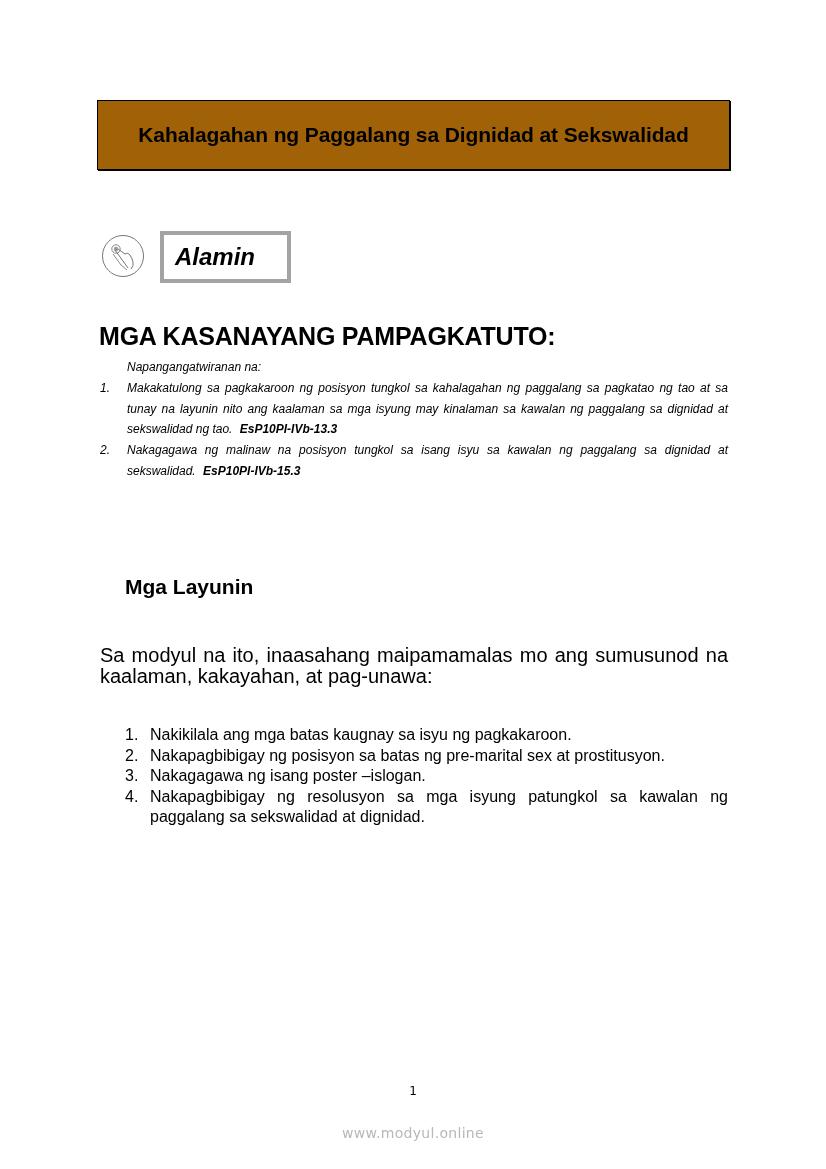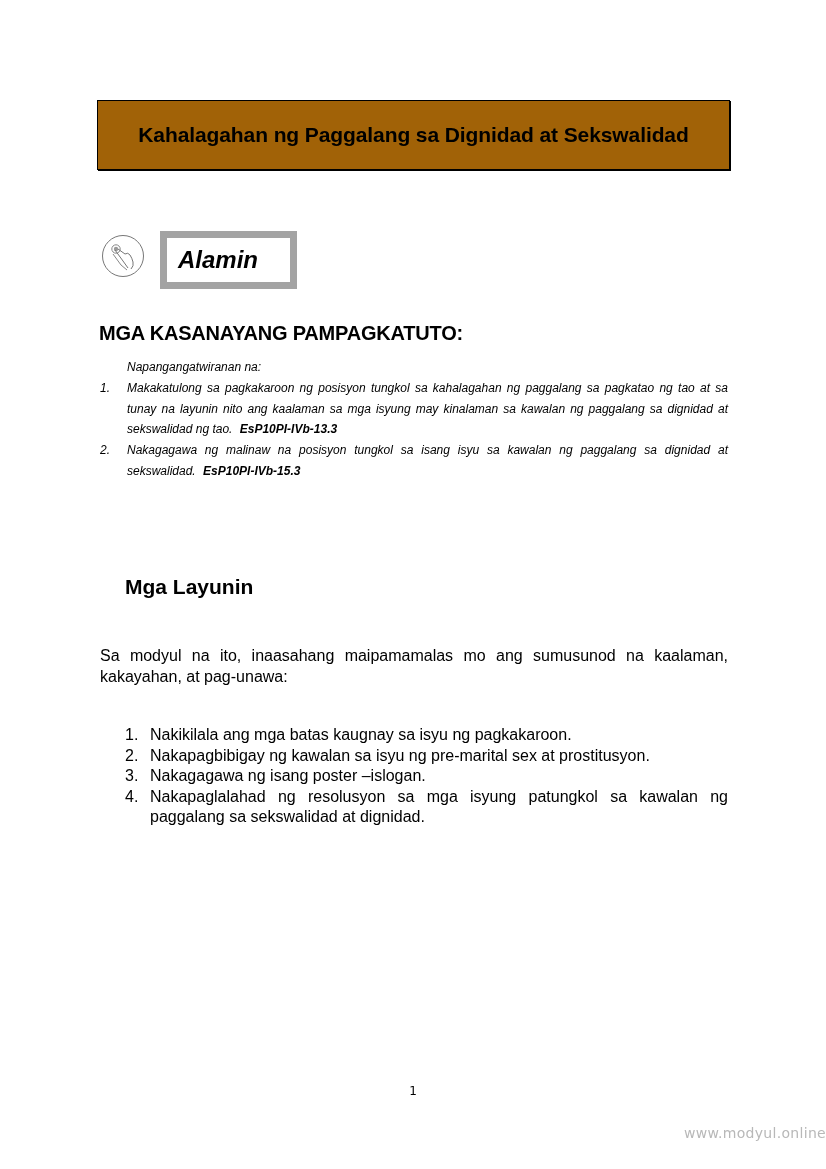--- a/index.html
+++ b/index.html
@@ -40,36 +40,36 @@
       top: 234px;
       width: 44px;
       height: 44px;
     }
     .alamin-box {
       position: absolute;
       left: 160px;
       top: 231px;
       width: 123px;
       height: 44px;
-      border: 7px solid #a3a3a3;
+      border: 4px solid #a3a3a3;
       display: flex;
       align-items: center;
     }
     .alamin-box span {
       margin-left: 11px;
       font-size: 24px;
       font-weight: bold;
       font-style: italic;
     }
     .section-heading {
       position: absolute;
       left: 99px;
       top: 322px;
       margin: 0;
-      font-size: 20px;
+      font-size: 25px;
       font-weight: bold;
       letter-spacing: -0.2px;
     }
     .competencies {
       position: absolute;
       left: 100px;
       top: 357px;
       width: 628px;
       font-size: 12px;
       font-style: italic;
@@ -99,21 +99,21 @@
       top: 571px;
       margin: 4px;
       font-size: 21px;
       font-weight: bold;
     }
     .layunin-intro {
       position: absolute;
       left: 100px;
       top: 645px;
       width: 628px;
-      font-size: 16px;
+      font-size: 20px;
       line-height: 21px;
       text-align: justify;
       margin: 0;
     }
     .objectives {
       position: absolute;
       left: 125px;
       top: 725px;
       width: 603px;
       font-size: 16px;
@@ -140,21 +140,21 @@
       top: 1084px;
       text-align: center;
       font-family: "DejaVu Sans", sans-serif;
       font-size: 12px;
     }
     .watermark {
       position: absolute;
       left: 0;
       width: 826px;
       top: 1125px;
-      text-align: right;
+      text-align: center;
       font-family: "DejaVu Sans", sans-serif;
       font-size: 14px;
       color: #b8b8b8;
       letter-spacing: 0.3px;
     }
   </style>
 </head>
 <body>
 
 <div class="title-box">
@@ -193,26 +193,26 @@
 
 <p class="layunin-intro">Sa modyul na ito, inaasahang maipamamalas mo ang sumusunod na kaalaman, kakayahan, at pag-unawa:</p>
 
 <ol class="objectives">
   <li>
     <span class="num">1.</span>
     <span class="txt">Nakikilala ang mga batas kaugnay sa isyu ng pagkakaroon.</span>
   </li>
   <li>
     <span class="num">2.</span>
-    <span class="txt">Nakapagbibigay ng kawalan sa isyu ng pre-marital sex at prostitusyon.</span>
+    <span class="txt">Nakapagbibigay ng posisyon sa batas ng pre-marital sex at prostitusyon.</span>
   </li>
   <li>
     <span class="num">3.</span>
     <span class="txt">Nakagagawa ng isang poster –islogan.</span>
   </li>
   <li>
     <span class="num">4.</span>
-    <span class="txt">Nakapaglalahad ng resolusyon sa mga isyung patungkol sa kawalan ng paggalang sa sekswalidad at dignidad.</span>
+    <span class="txt">Nakapagbibigay ng resolusyon sa mga isyung patungkol sa kawalan ng paggalang sa sekswalidad at dignidad.</span>
   </li>
 </ol>
 
 <div class="page-number">1</div>
 <div class="watermark">www.modyul.online</div>
 
 </body></html>

